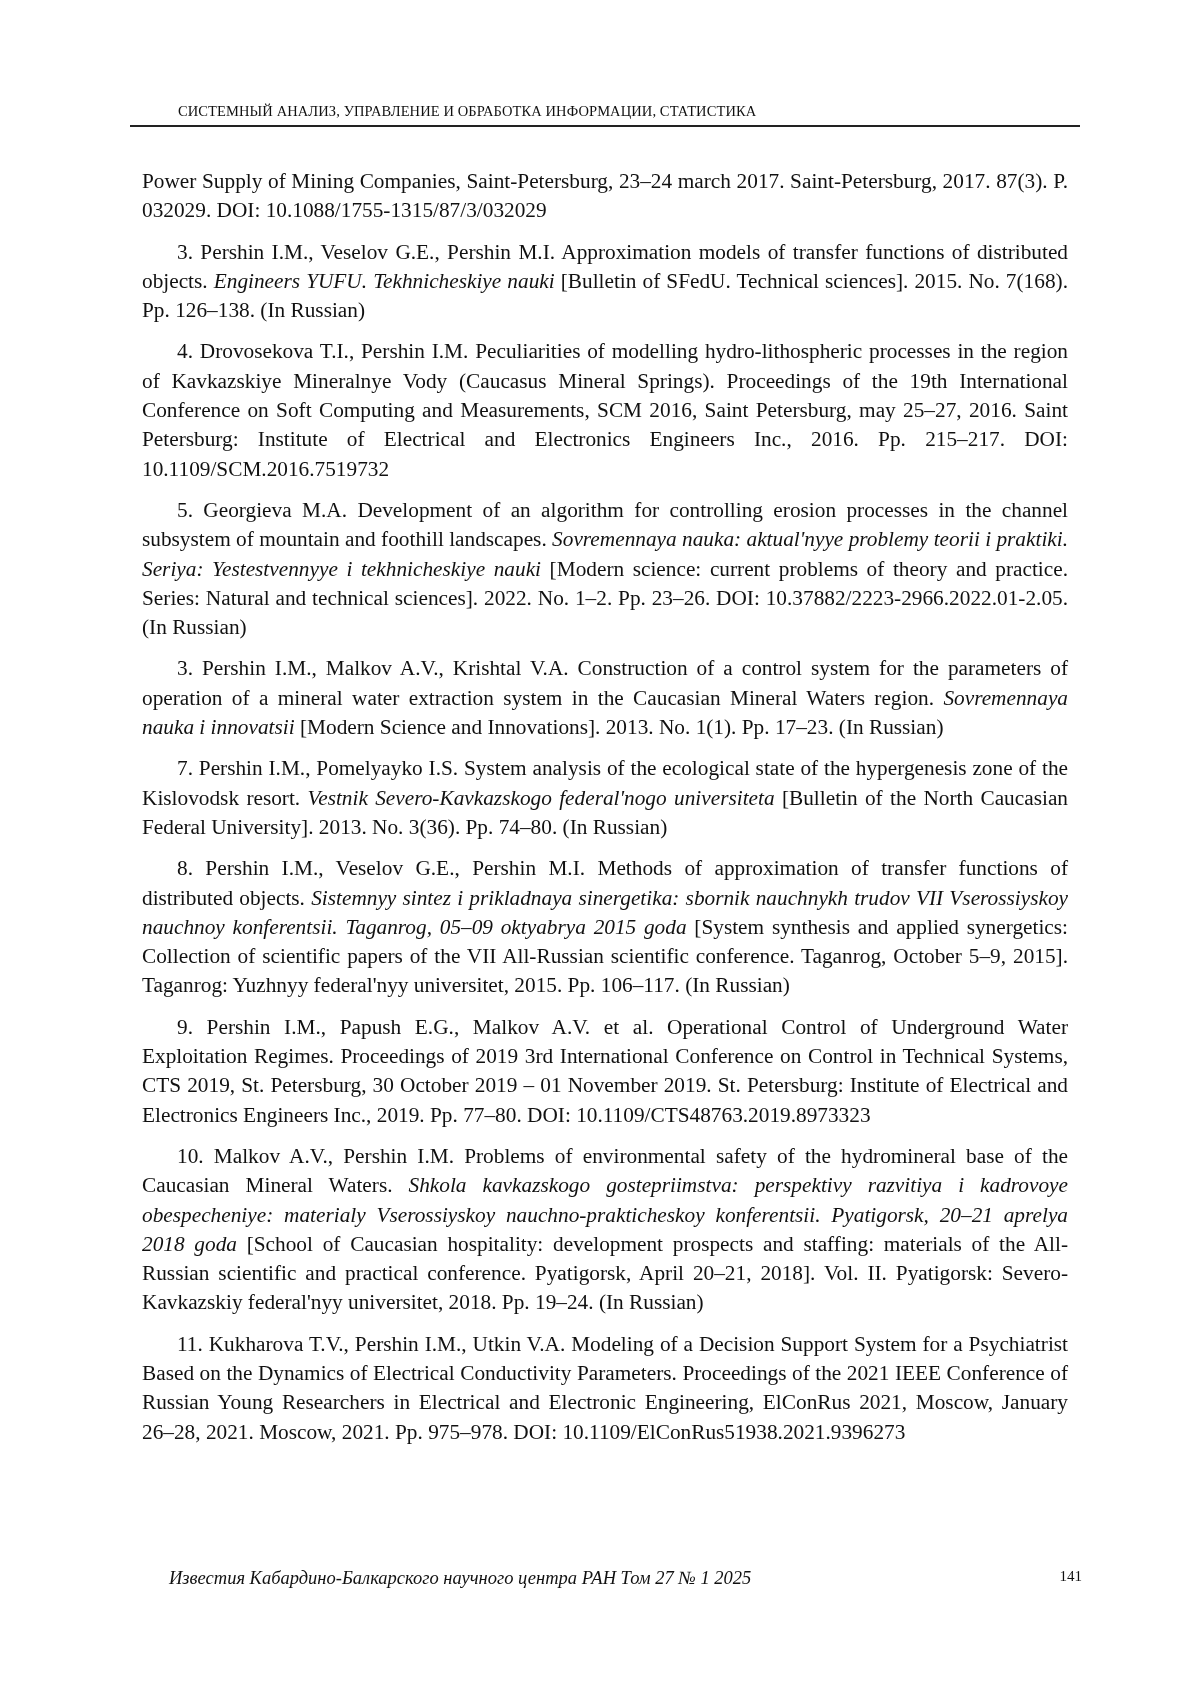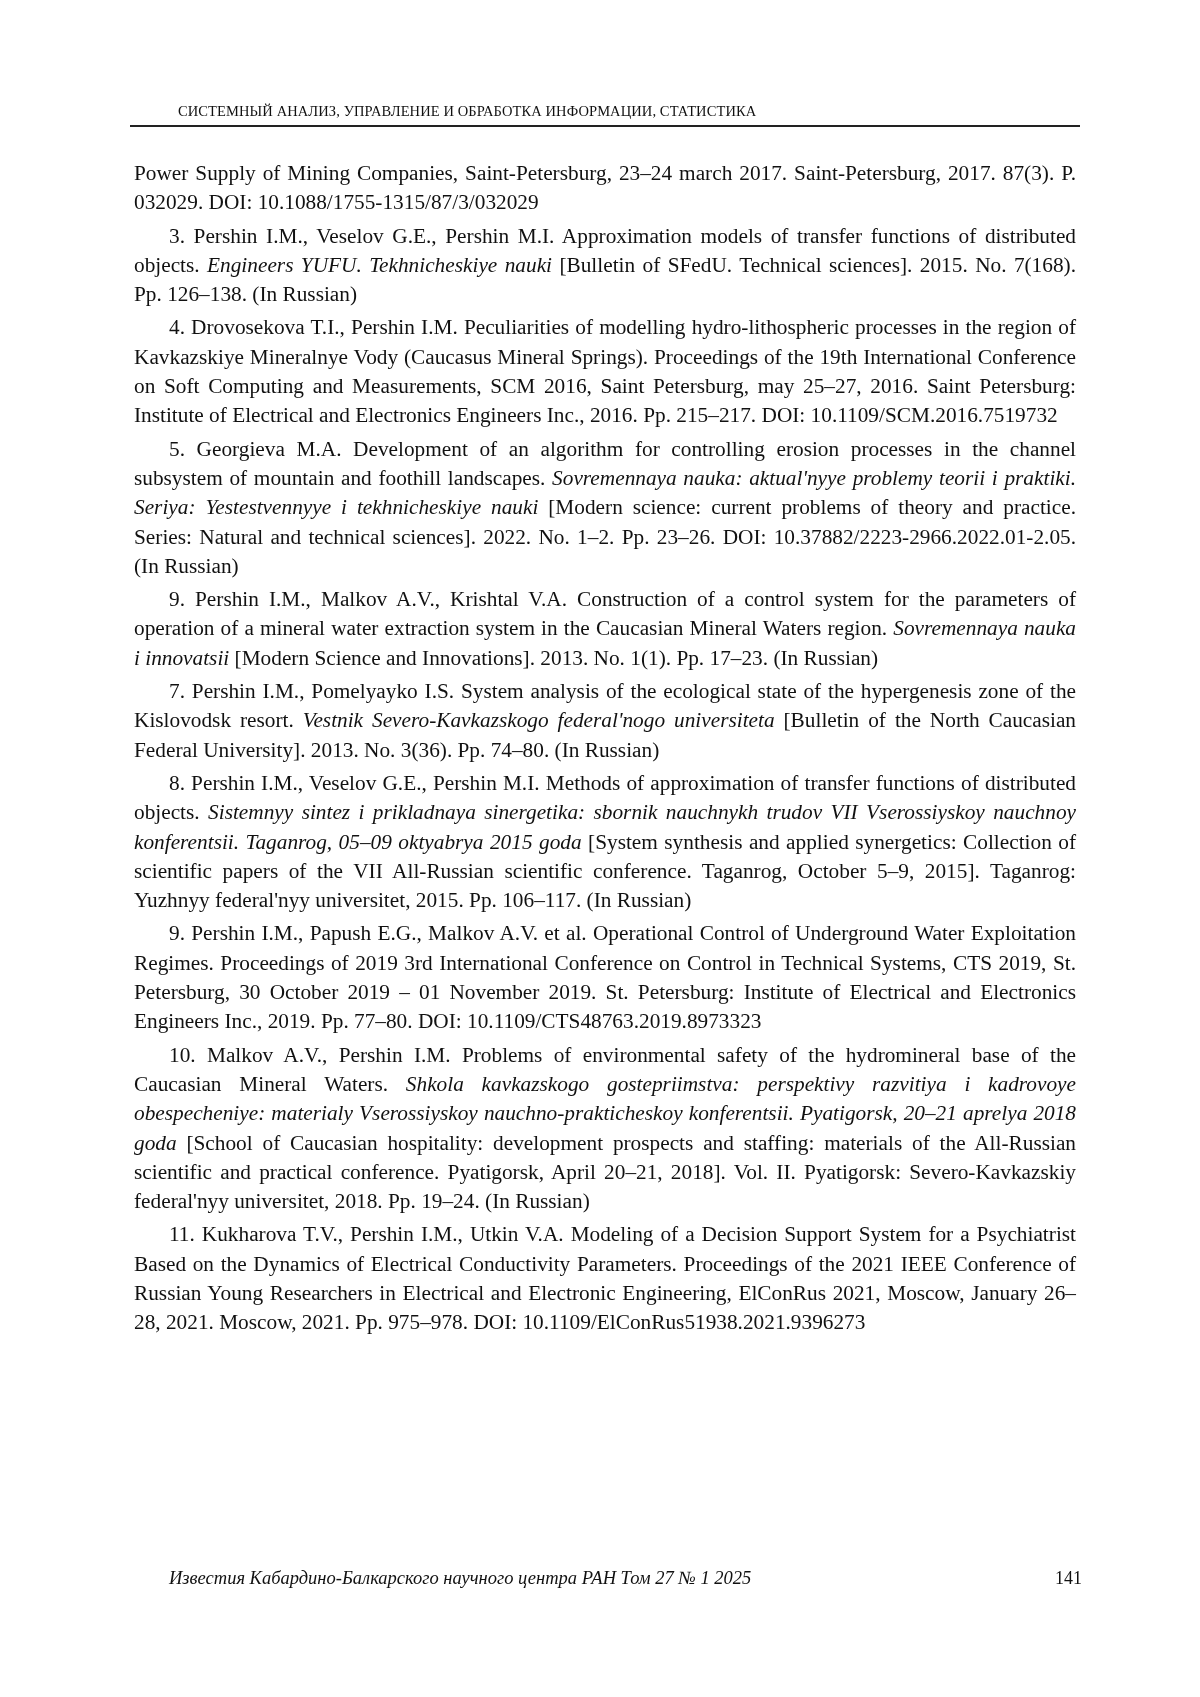--- a/index.html
+++ b/index.html
@@ -4,39 +4,39 @@
 <style>
   html, body { margin: 0; padding: 0; background: #ffffff; }
   body { width: 1200px; height: 1697px; position: relative; overflow: hidden;
          font-family: "Liberation Serif", "DejaVu Serif", serif; color: #111; }
   .header { position: absolute; left: 130px; top: 103px; width: 950px;
             font-size: 14.5px; letter-spacing: 0.1px; color: #111; margin-left: 48px; }
   .header-rule { position: absolute; left: 130px; top: 125px; width: 950px; height: 0;
                  border-top: 2px solid #222; }
   .body { position: absolute; left: 130px; top: 155px; width: 950px;
           font-size: 21.3px; line-height: 29.3px; text-align: justify; }
-  .ref { margin: 4px; text-indent: 35px; hyphens: none; }
+  .ref { margin: 12px; text-indent: 35px; hyphens: none; }
   .ref.first { text-indent: 0; }
   .ref i { font-style: italic; }
   .footer { position: absolute; left: 140px; top: 1568px; width: 930px;
             font-size: 18.5px; font-style: italic; margin-left: 29px; }
-  .footer-pn { position: absolute; right: 118px; top: 1568px; font-size: 18px; }
+  .footer-pn { position: absolute; right: 118px; top: 1568px; font-size: 15px; }
 </style>
 </head>
 <body>
 
 <div class="header">СИСТЕМНЫЙ АНАЛИЗ, УПРАВЛЕНИЕ И ОБРАБОТКА ИНФОРМАЦИИ, СТАТИСТИКА</div>
 <div class="header-rule"></div>
 
 <div class="body">
   <p class="ref first"><span>Power Supply of Mining Companies, Saint-Petersburg, 23–24 march 2017. Saint-Petersburg, 2017. 87(3). P. 032029.  DOI: 10.1088/1755-1315/87/3/032029</span></p>
   <p class="ref"><span>3. Pershin I.M., Veselov G.E., Pershin M.I. Approximation models of transfer functions of distributed objects. </span><i>Engineers YUFU. Tekhnicheskiye nauki</i><span> [Bulletin of SFedU. Technical sciences]. 2015. No. 7(168). Pp. 126–138. (In Russian)</span></p>
   <p class="ref"><span>4. Drovosekova T.I., Pershin I.M. Peculiarities of modelling hydro-lithospheric processes in the region of Kavkazskiye Mineralnye Vody (Caucasus Mineral Springs). Proceedings of the 19th International Conference on Soft Computing and Measurements, SCM 2016, Saint Petersburg, may 25–27, 2016. Saint Petersburg: Institute of Electrical and Electronics Engineers Inc., 2016. Pp. 215–217. DOI: 10.1109/SCM.2016.7519732</span></p>
   <p class="ref"><span>5. Georgieva M.A. Development of an algorithm for controlling erosion processes in the channel subsystem of mountain and foothill landscapes. </span><i>Sovremennaya nauka: aktual'nyye problemy teorii i praktiki. Seriya: Yestestvennyye i tekhnicheskiye nauki</i><span> [Modern science: current problems of theory and practice. Series: Natural and technical sciences]. 2022. No. 1–2. Pp. 23–26. DOI: 10.37882/2223-2966.2022.01-2.05. (In Russian)</span></p>
-  <p class="ref"><span>9. Pershin I.M., Malkov A.V., Krishtal V.A.  Construction of a control system for the parameters of operation of a mineral water extraction system in the Caucasian Mineral Waters region. </span><i>Sovremennaya nauka i innovatsii</i><span> [Modern Science and Innovations]. 2013. No. 1(1). Pp. 17–23. (In Russian)</span></p>
+  <p class="ref"><span>3. Pershin I.M., Malkov A.V., Krishtal V.A.  Construction of a control system for the parameters of operation of a mineral water extraction system in the Caucasian Mineral Waters region. </span><i>Sovremennaya nauka i innovatsii</i><span> [Modern Science and Innovations]. 2013. No. 1(1). Pp. 17–23. (In Russian)</span></p>
   <p class="ref"><span>7. Pershin I.M., Pomelyayko I.S. System analysis of the ecological state of the hypergenesis zone of the Kislovodsk resort.  </span><i>Vestnik Severo-Kavkazskogo federal'nogo universiteta</i><span> [Bulletin of the North Caucasian Federal University]. 2013. No. 3(36). Pp. 74–80. (In Russian)</span></p>
   <p class="ref"><span>8. Pershin I.M., Veselov G.E., Pershin M.I. Methods of approximation of transfer functions of distributed objects. </span><i>Sistemnyy sintez i prikladnaya sinergetika: sbornik nauchnykh trudov VII Vserossiyskoy nauchnoy konferentsii. Taganrog, 05–09 oktyabrya 2015 goda</i><span> [System synthesis and applied synergetics: Collection of scientific papers of the VII All-Russian scientific conference. Taganrog, October 5–9, 2015]. Taganrog: Yuzhnyy federal'nyy universitet, 2015. Pp. 106–117. (In Russian)</span></p>
   <p class="ref"><span>9. Pershin I.M., Papush E.G., Malkov A.V. et al. Operational Control of Underground Water Exploitation Regimes. Proceedings of 2019 3rd International Conference on Control in Technical Systems, CTS 2019, St. Petersburg, 30 October 2019 – 01 November 2019. St. Petersburg: Institute of Electrical and Electronics Engineers Inc., 2019. Pp. 77–80. DOI: 10.1109/CTS48763.2019.8973323</span></p>
   <p class="ref"><span>10. Malkov A.V., Pershin I.M. Problems of environmental safety of the hydromineral base of the Caucasian Mineral Waters. </span><i>Shkola kavkazskogo gostepriimstva: perspektivy razvitiya i kadrovoye obespecheniye: materialy Vserossiyskoy nauchno-prakticheskoy konferentsii. Pyatigorsk, 20–21 aprelya 2018 goda</i><span> [School of Caucasian hospitality: development prospects and staffing: materials of the All-Russian scientific and practical conference. Pyatigorsk, April 20–21, 2018]. Vol. II. Pyatigorsk: Severo-Kavkazskiy federal'nyy universitet, 2018. Pp. 19–24. (In Russian)</span></p>
   <p class="ref"><span>11. Kukharova T.V., Pershin I.M., Utkin V.A. Modeling of a Decision Support System for a Psychiatrist Based on the Dynamics of Electrical Conductivity Parameters. Proceedings of the 2021 IEEE Conference of Russian Young Researchers in Electrical and Electronic Engineering, ElConRus 2021, Moscow, January 26–28, 2021. Moscow, 2021. Pp. 975–978. DOI: 10.1109/ElConRus51938.2021.9396273</span></p>
 </div>
 
 <div class="footer">Известия Кабардино-Балкарского научного центра РАН   Том 27   № 1   2025</div>
 <div class="footer-pn">141</div>
 

